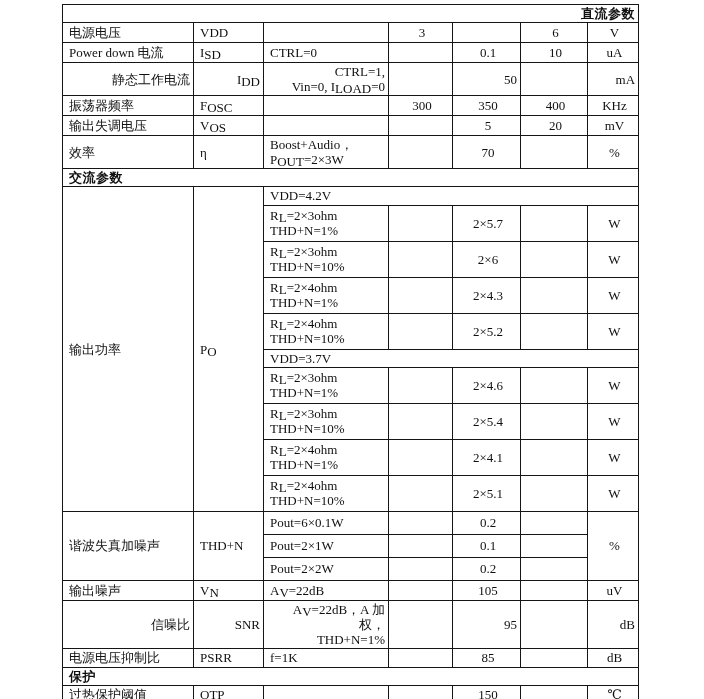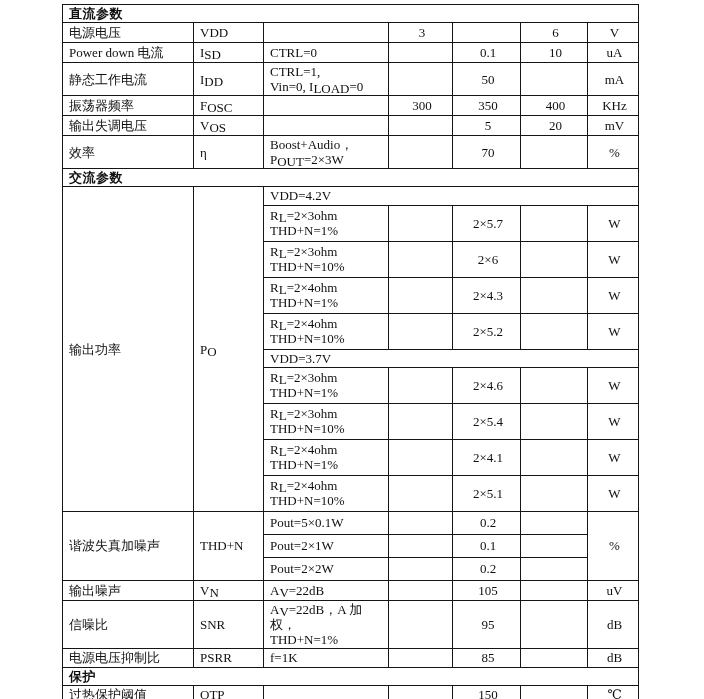--- a/index.html
+++ b/index.html
@@ -40,27 +40,27 @@
     text-align: center;
     padding: 1px 2px;
   }
   td.cond, td.sub { padding-left: 5px; }
   sub {
     font-size: 13px;
     line-height: 0;
     vertical-align: -2px;
   }
   
-  tr.rh15 td { height: 14px; }
+  tr.rh15 td { height: 14px; text-align: right; }
   tr.rh17 td { height: 16px; }
   tr.rh18 td { height: 17px; margin-top: 21px; }
   tr.rh20 td { height: 19px; }
   tr.rh21 td { height: 20px; }
   tr.rh24 td { height: 23px; }
-  tr.rh31 td { height: 30px; }
+  tr.rh31 td { height: 30px; text-align: right; }
   tr.rh32 td { height: 31px; }
   tr.rh37 td { height: 36px; }
 </style>
 </head>
 <body>
 
 <div class="page">
   <table class="spec">
     <colgroup>
       <col style="width:131px">
@@ -202,21 +202,21 @@
         <td class="cond">R<sub>L</sub>=2×4ohm<br>THD+N=10%</td>
         <td class="c"></td>
         <td class="c">2×5.1</td>
         <td class="c"></td>
         <td class="c">W</td>
       </tr>
 
       <tr class="rh24">
         <td rowspan="3">谐波失真加噪声</td>
         <td rowspan="3">THD+N</td>
-        <td class="cond">Pout=5×0.1W</td>
+        <td class="cond">Pout=6×0.1W</td>
         <td class="c"></td>
         <td class="c">0.2</td>
         <td class="c"></td>
         <td rowspan="3" class="c">%</td>
       </tr>
       <tr class="rh24">
         <td class="cond">Pout=2×1W</td>
         <td class="c"></td>
         <td class="c">0.1</td>
         <td class="c"></td>

